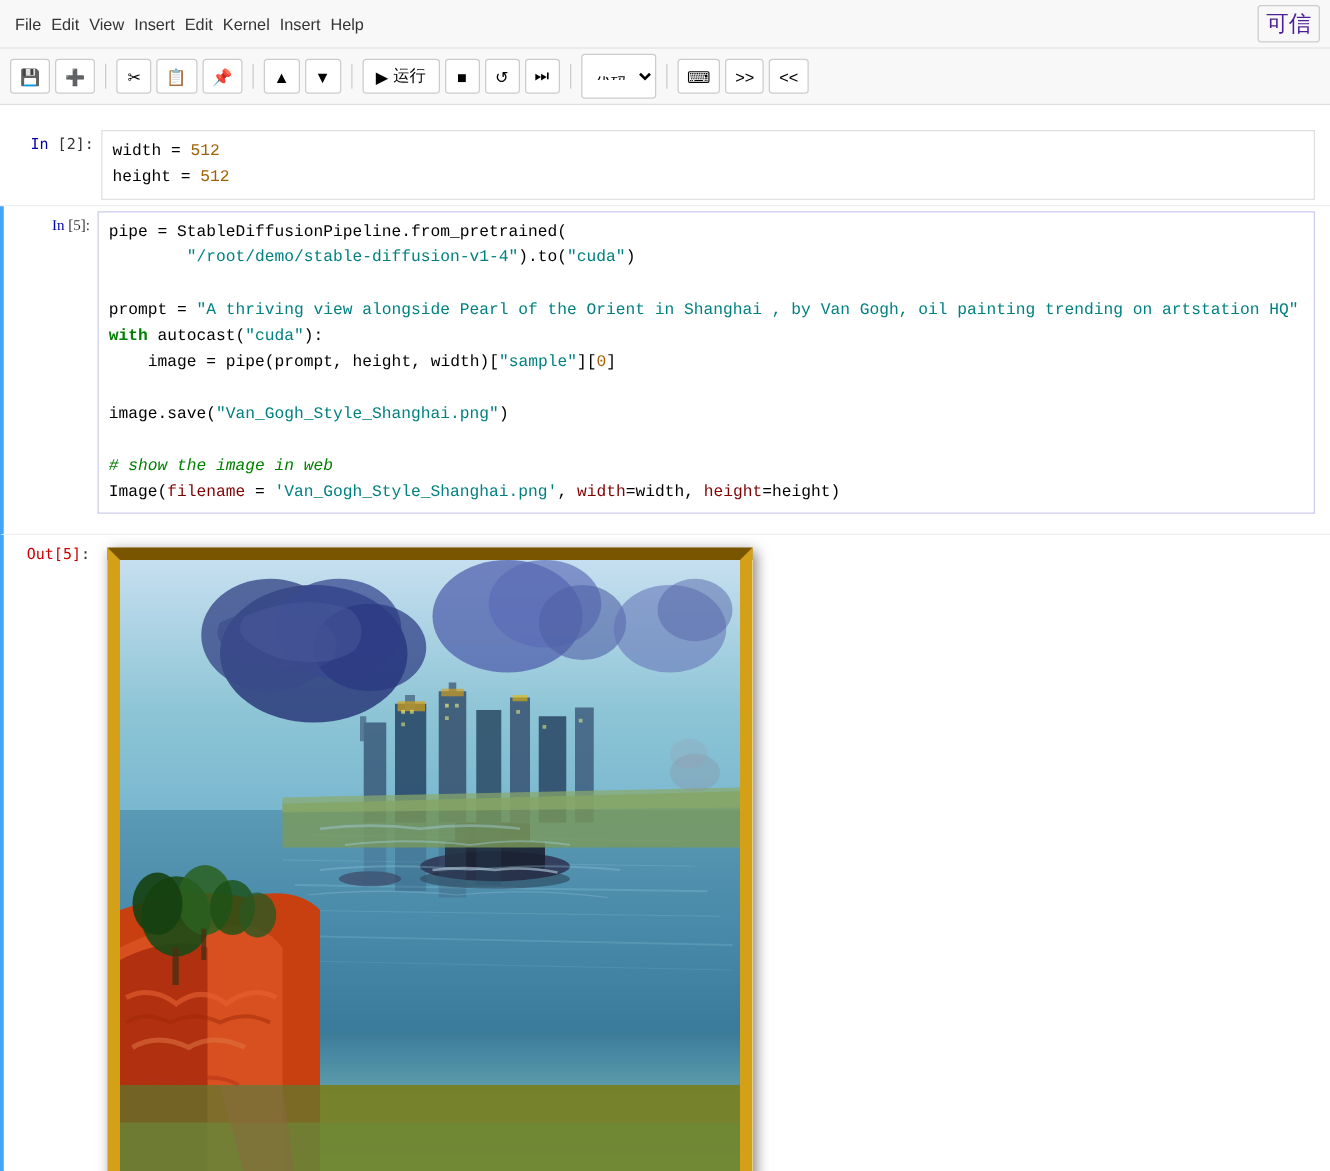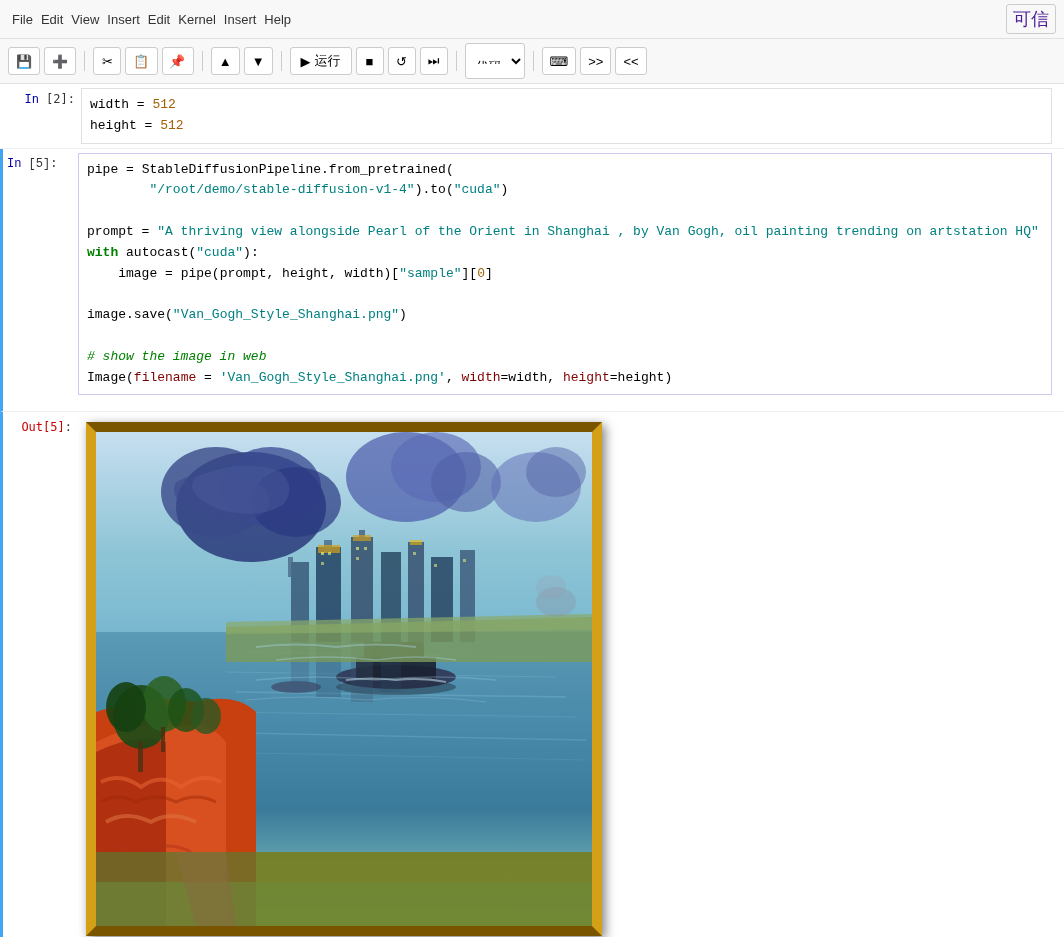--- a/index.html
+++ b/index.html
@@ -139,34 +139,34 @@
     <option>代码</option>
   </select>
   <div class="toolbar-separator"></div>
   <button class="toolbar-btn">⌨</button>
   <button class="toolbar-btn">&gt;&gt;</button>
   <button class="toolbar-btn">&lt;&lt;</button>
 </div>
 
 <div class="notebook">
 
-  <div style="display:flex; align-items:stretch; border-bottom: 1px solid #f0f0f0;">
+  <div style="display:flex; align-items:stretch; border-bottom: 1px solid #f0f0f0; margin-top: 16px;">
     <div class="inactive-bar"></div>
     <div style="min-width:78px; text-align:right; padding:8px 6px 8px 4px; font-family:monospace; font-size:12px; color:#999; flex-shrink:0;">
       <span class="prompt-in">In</span>
       <span style="color:#333;"> [2]:</span>
     </div>
     <div style="flex:1; padding:6px 8px; font-family:'Courier New',monospace; font-size:13px; line-height:1.6; border:1px solid #e0e0e0; margin:4px 12px 4px 0; background:#fff;">
       <pre><span class="var">width</span><span class="op"> = </span><span class="num">512</span>
 <span class="var">height</span><span class="op"> = </span><span class="num">512</span></pre>
     </div>
   </div>
 
   <div style="display:flex; align-items:stretch; border-bottom: 1px solid #f0f0f0; border-left: 3px solid #42a5f5;">
-    <div style="min-width:75px; padding:8px 6px 8px 4px; font-family:Liberation Mono, monospace; font-size:12px; color:#999; flex-shrink:0;">
+    <div style="min-width:75px; text-align:right; padding:8px 6px 8px 4px; font-family:Liberation Serif, serif; font-size:12px; color:#999; flex-shrink:0;">
       <span class="prompt-in">In</span>
       <span style="color:#333;"> [5]:</span>
     </div>
     <div style="flex:1; padding:6px 8px; font-family:'Courier New',monospace; font-size:13px; line-height:1.6; border:1px solid #cce; margin:4px 12px 16px 0; background:#fff;">
       <pre><span class="var">pipe</span><span class="op"> = </span><span class="fname">StableDiffusionPipeline.from_pretrained</span><span class="op">(</span>
         <span class="str">"/root/demo/stable-diffusion-v1-4"</span><span class="op">).to(</span><span class="str">"cuda"</span><span class="op">)</span>
 
 <span class="var">prompt</span><span class="op"> = </span><span class="str">"A thriving view alongside Pearl of the Orient in Shanghai , by Van Gogh, oil painting trending on artstation HQ"</span>
 <span class="kw">with</span><span class="op"> </span><span class="fname">autocast</span><span class="op">(</span><span class="str">"cuda"</span><span class="op">):</span>
     <span class="var">image</span><span class="op"> = </span><span class="var">pipe</span><span class="op">(</span><span class="var">prompt</span><span class="op">, </span><span class="var">height</span><span class="op">, </span><span class="var">width</span><span class="op">)[</span><span class="str2">"sample"</span><span class="op">][</span><span class="num">0</span><span class="op">]</span>

